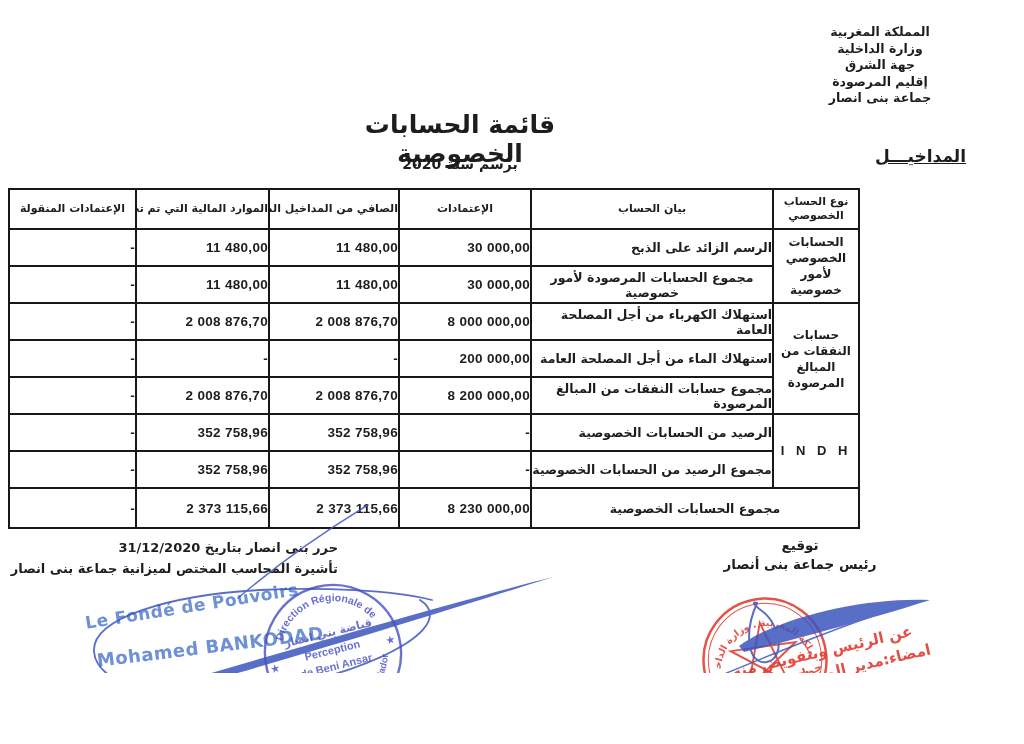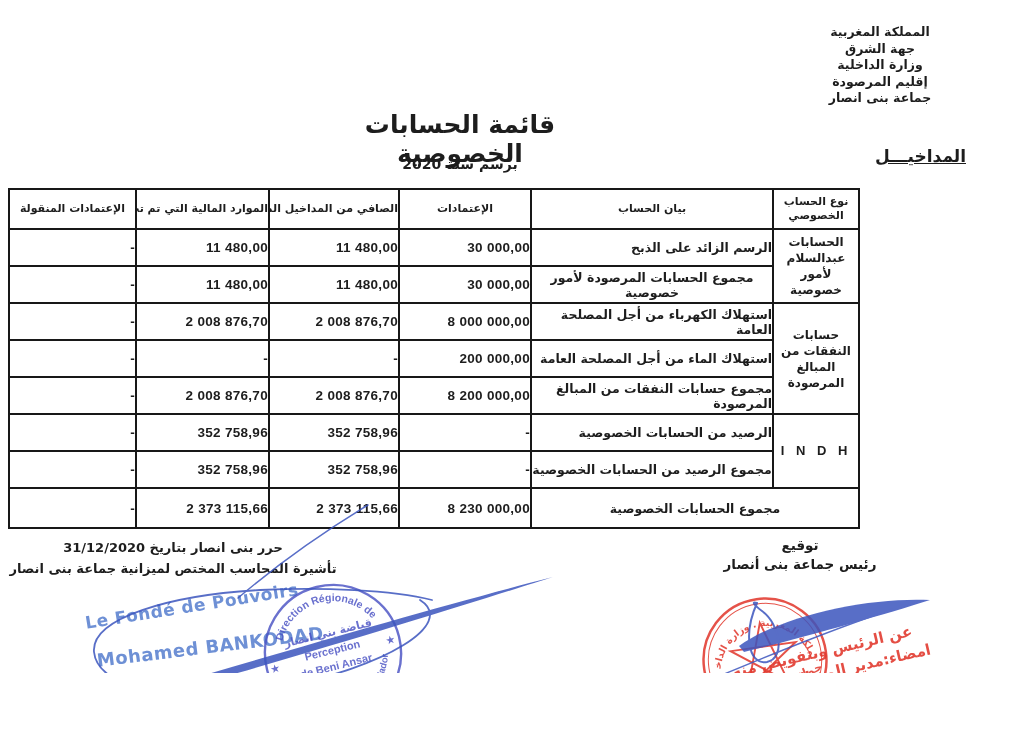--- a/index.html
+++ b/index.html
@@ -23,21 +23,21 @@
   tbody tr{height:37px;}
   tr.total-row{height:40px;}
   th{font-size:11px;white-space:nowrap;text-align:center;line-height:14px;}
   .num{font-family:"Liberation Sans",sans-serif;direction:ltr;text-align:right;
        padding-right:9px;font-size:13.5px;letter-spacing:.3px;}
   .desc{font-size:12.5px;text-align:right;padding-right:2px;line-height:15px;margin-top:16px;}
   .desc.center{text-align:center;padding-right:0;}
   .typecell{text-align:center;font-size:12px;line-height:16px;padding:0 3px;}
   .indh{font-family:"Liberation Sans",sans-serif;letter-spacing:4px;font-size:13px;}
   
-  .foot-left{position:absolute;top:537px;left:8px;width:330px;direction:rtl;text-align:center;
+  .foot-left{position:absolute;top:537px;left:8px;width:330px;direction:rtl;text-align:right;
        font-size:13px;font-weight:bold;line-height:21px;}
   .foot-right{position:absolute;top:536px;left:700px;width:200px;text-align:center;
        font-size:13.5px;font-weight:bold;line-height:19px;}
   
   .stamp-blue-line{position:absolute;font-weight:bold;color:#6287d2;white-space:nowrap;
        font-size:17px;letter-spacing:.5px;opacity:.92;}
   .sb1{top:596px;left:84px;transform:rotate(-9deg);}
   .sb2{top:636px;left:96px;transform:rotate(-7deg);font-size:18px;}
   .round-stamp{position:absolute;pointer-events:none;}
   .red-text-block{position:absolute;top:640px;left:698px;width:258px;text-align:center;
@@ -47,22 +47,22 @@
   .red-text-block .rl3{font-size:18px;}
   .pen{position:absolute;top:0;left:0;pointer-events:none;}
 </style>
 </head>
 <body>
 
 <div class="page">
 
   <div class="gov">
     <div>المملكة المغربية</div>
+    <div>وزارة الداخلية</div>
     <div>جهة الشرق</div>
-    <div>وزارة الداخلية</div>
     <div>إقليم المرصودة</div>
     <div>جماعة بنى انصار</div>
   </div>
 
   <div class="doc-title">قائمة الحسابات الخصوصية</div>
   <div class="doc-subtitle">برسم سنة 2020</div>
   <div class="section-label">المداخيـــل</div>
 
   <table class="accounts">
     <colgroup>
@@ -81,21 +81,21 @@
         </th>
         <th>بيان الحساب</th>
         <th>الإعتمادات</th>
         <th>الصافي من المداخيل المقررة</th>
         <th>الموارد المالية التي تم تحصيلها</th>
         <th>الإعتمادات المنقولة</th>
       </tr>
     </thead>
     <tbody>
       <tr>
-        <td class="typecell" rowspan="2">الحسابات عبدالسلام لأمور خصوصية</td>
+        <td class="typecell" rowspan="2">الحسابات الخصوصي لأمور خصوصية</td>
         <td class="desc">الرسم الزائد على الذبح</td>
         <td class="num">30 000,00</td>
         <td class="num">11 480,00</td>
         <td class="num">11 480,00</td>
         <td class="num">-</td>
       </tr>
       <tr>
         <td class="desc center">مجموع الحسابات المرصودة لأمور خصوصية</td>
         <td class="num">30 000,00</td>
         <td class="num">11 480,00</td>

